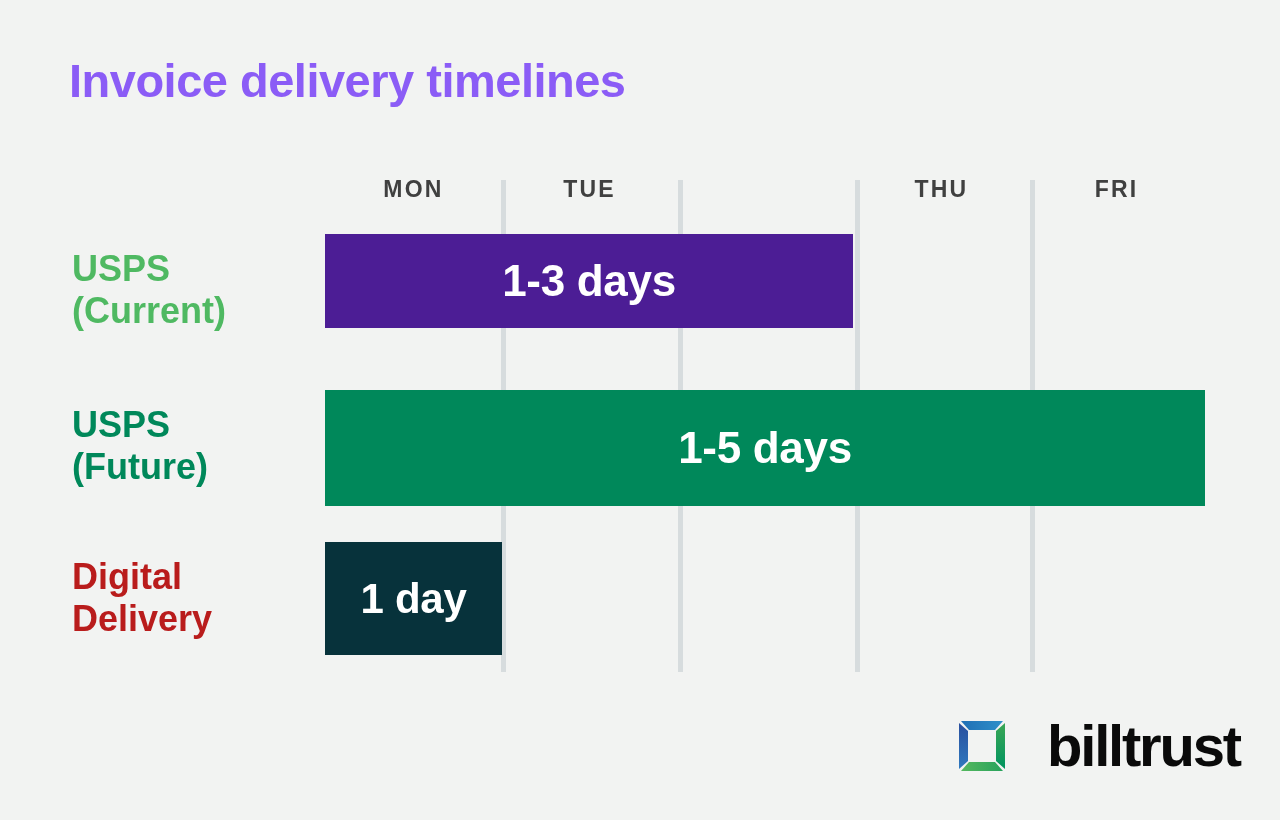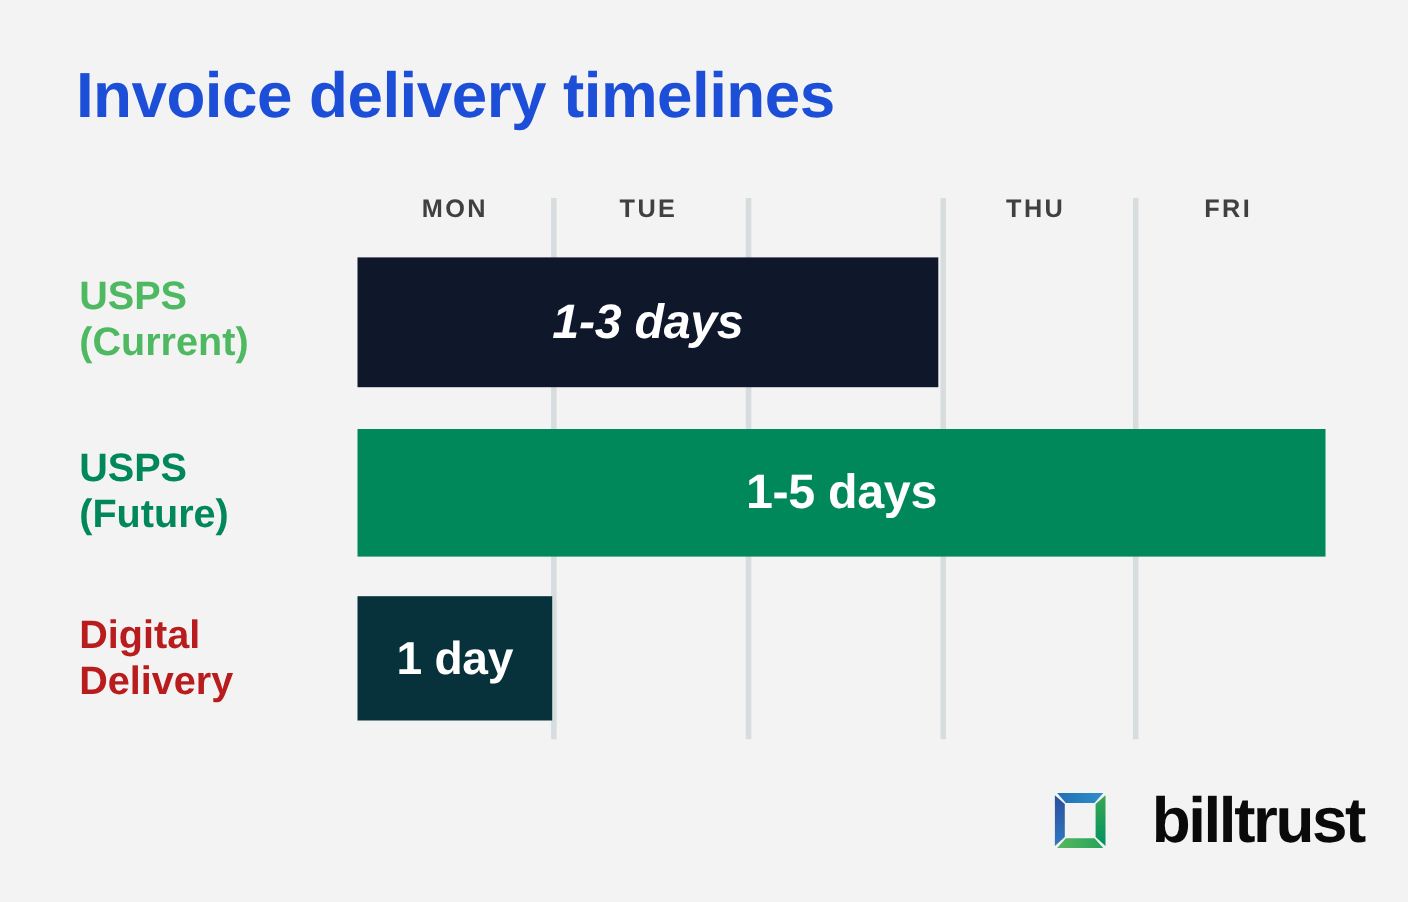--- a/index.html
+++ b/index.html
@@ -18,24 +18,24 @@
     width: 1280px;
     height: 820px;
     background: #f2f3f2;
   }
 
   
   .chart-title {
     position: absolute;
     left: 69px;
     top: 53px;
-    font-size: 58px;
+    font-size: 47px;
     font-weight: bold;
     letter-spacing: -0.5px;
-    color: #1d4ed8;
+    color: #8b5cf6;
     white-space: nowrap;
   }
 
   
   .plot {
     position: absolute;
     left: 325px;
     top: 176px;
     width: 880px;
     height: 496px;
@@ -83,23 +83,22 @@
     justify-content: center;
   }
   .bar-text {
     color: #ffffff;
     font-size: 44px;
     font-weight: bold;
     letter-spacing: -0.3px;
     white-space: nowrap;
   }
   .bar.b0 {
-    left: 0px;   top: 58px;  width: 528px; height: 118px;
-    background: #0f172a;
-    font-style: italic;
+    left: 0px;   top: 58px;  width: 528px; height: 94px;
+    background: #4c1d95;
   }
   .bar.b1 {
     left: 0px;   top: 214px; width: 880px; height: 116px;
     background: #00885a;
   }
   .bar.b2 {
     left: 0px;   top: 366px; width: 177px; height: 113px;
     background: #07323b;
   }
   .bar.b2 .bar-text { font-size: 42px; }

